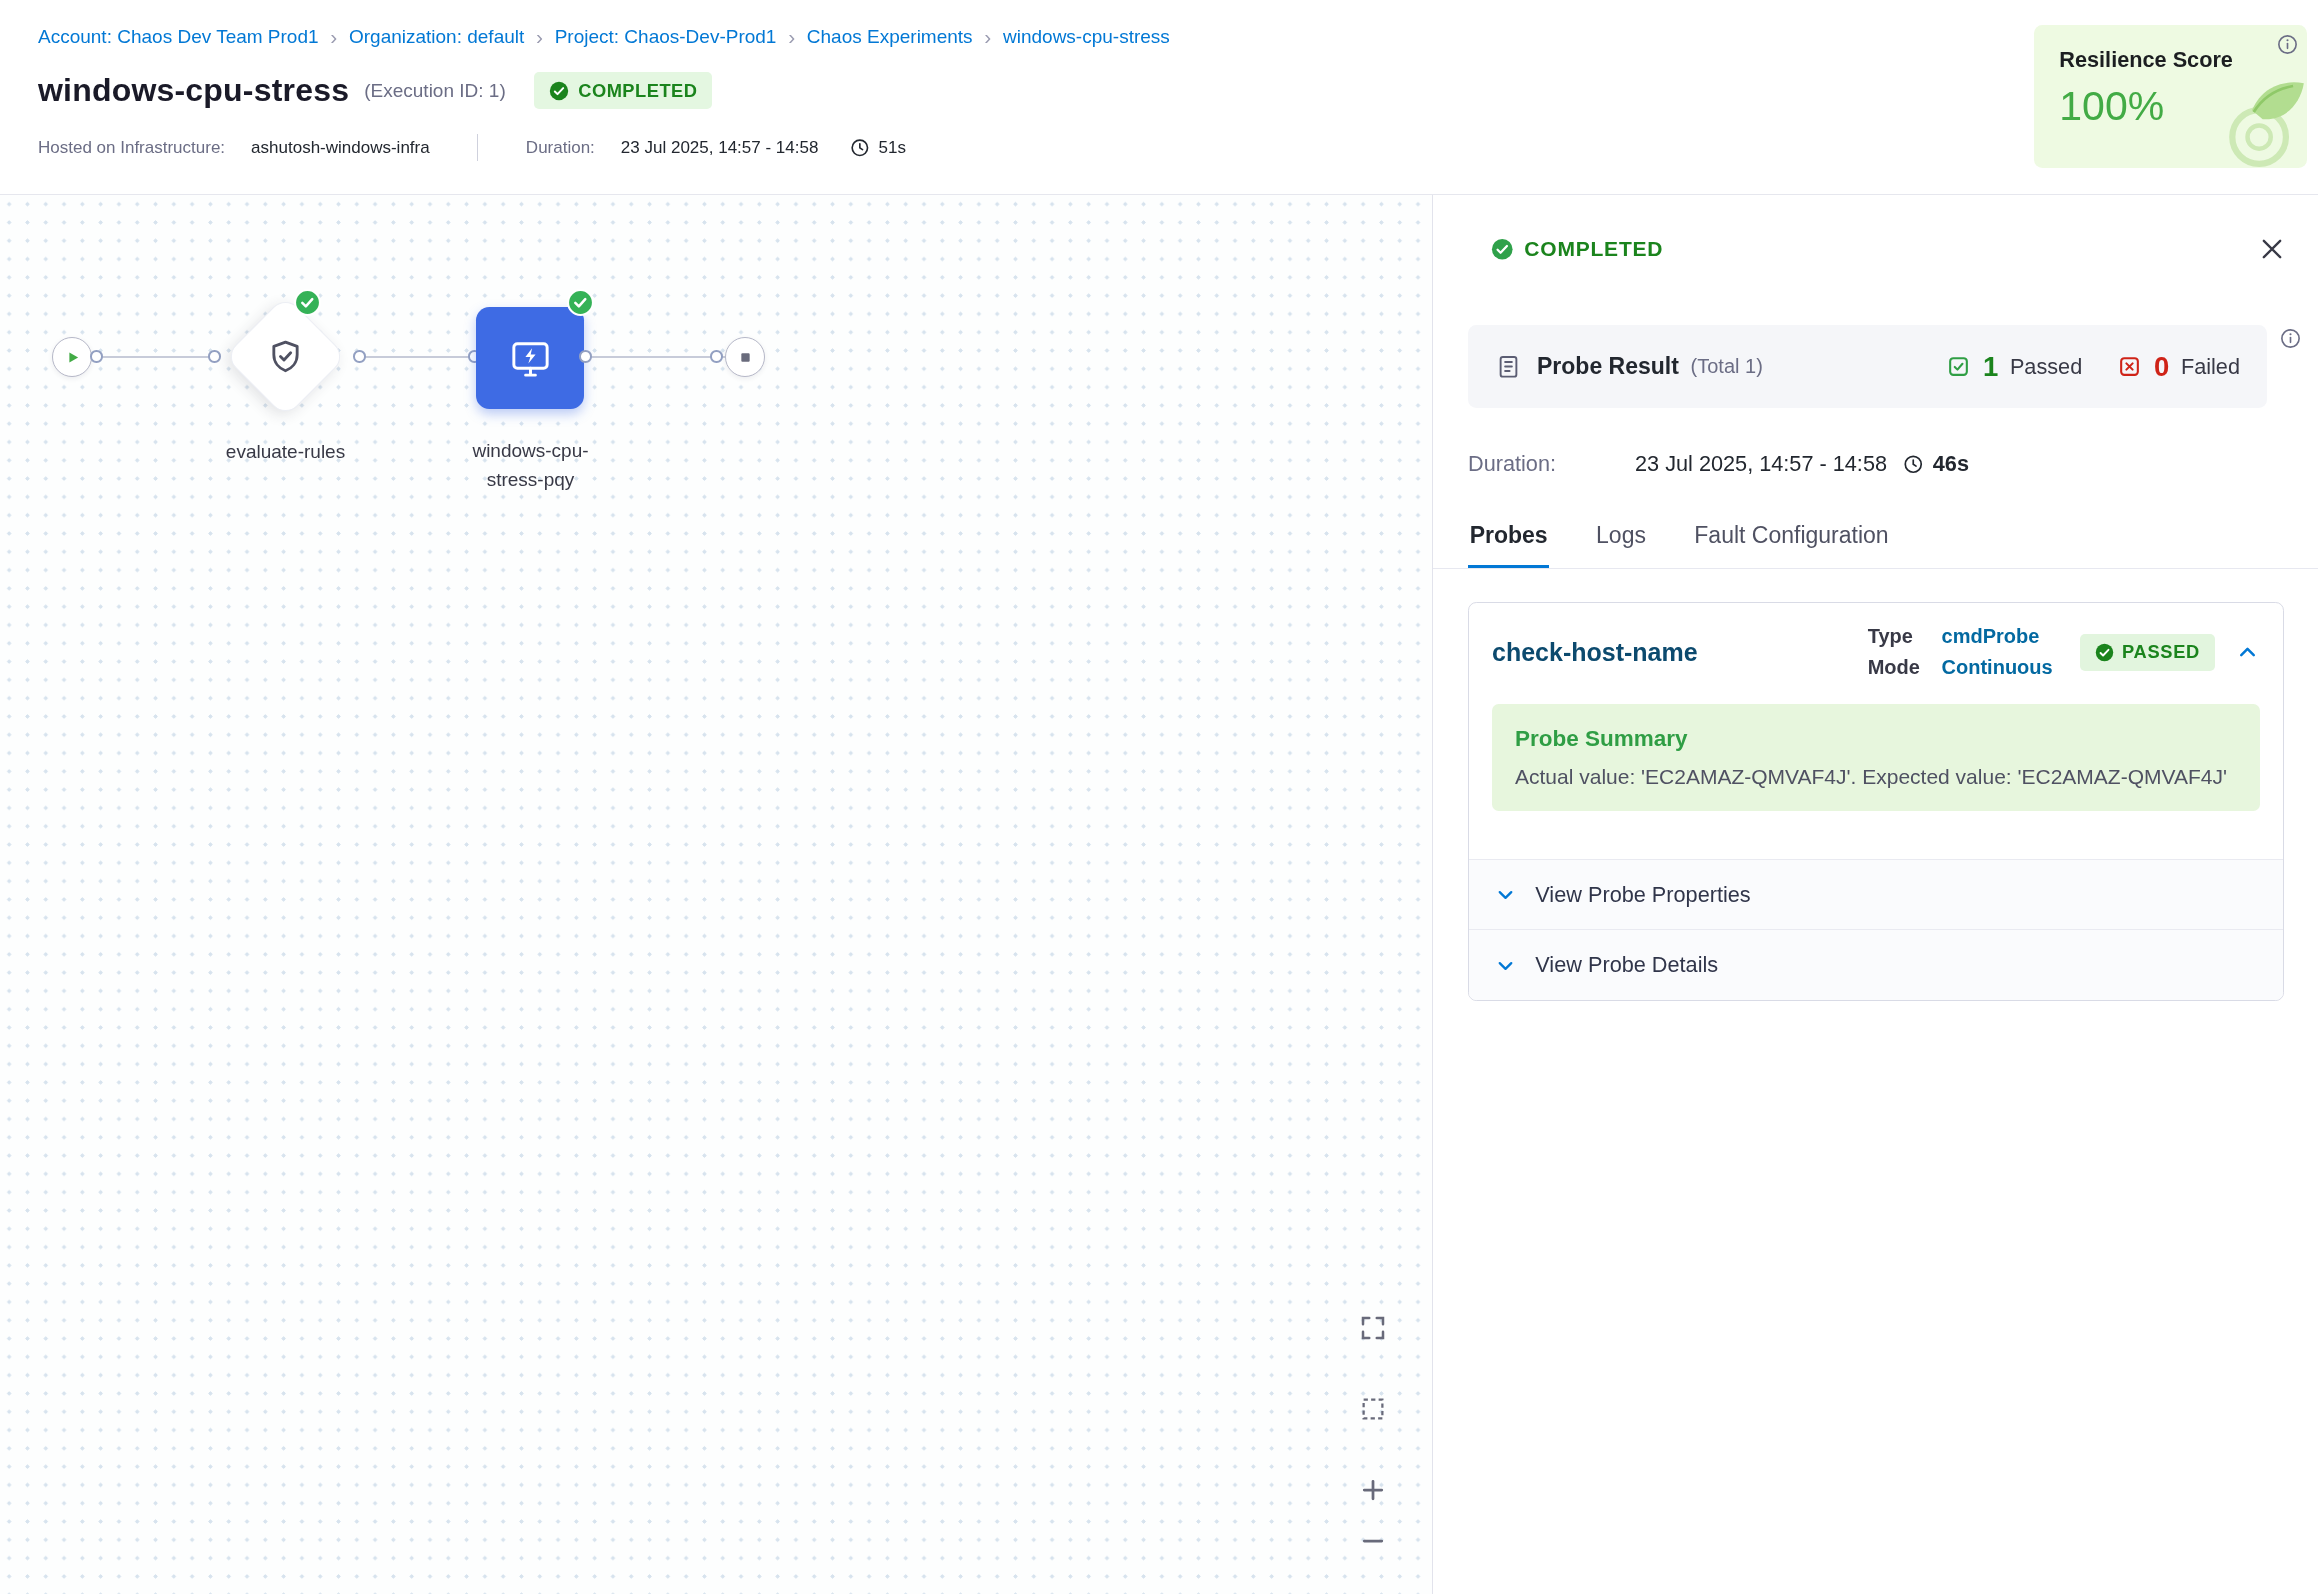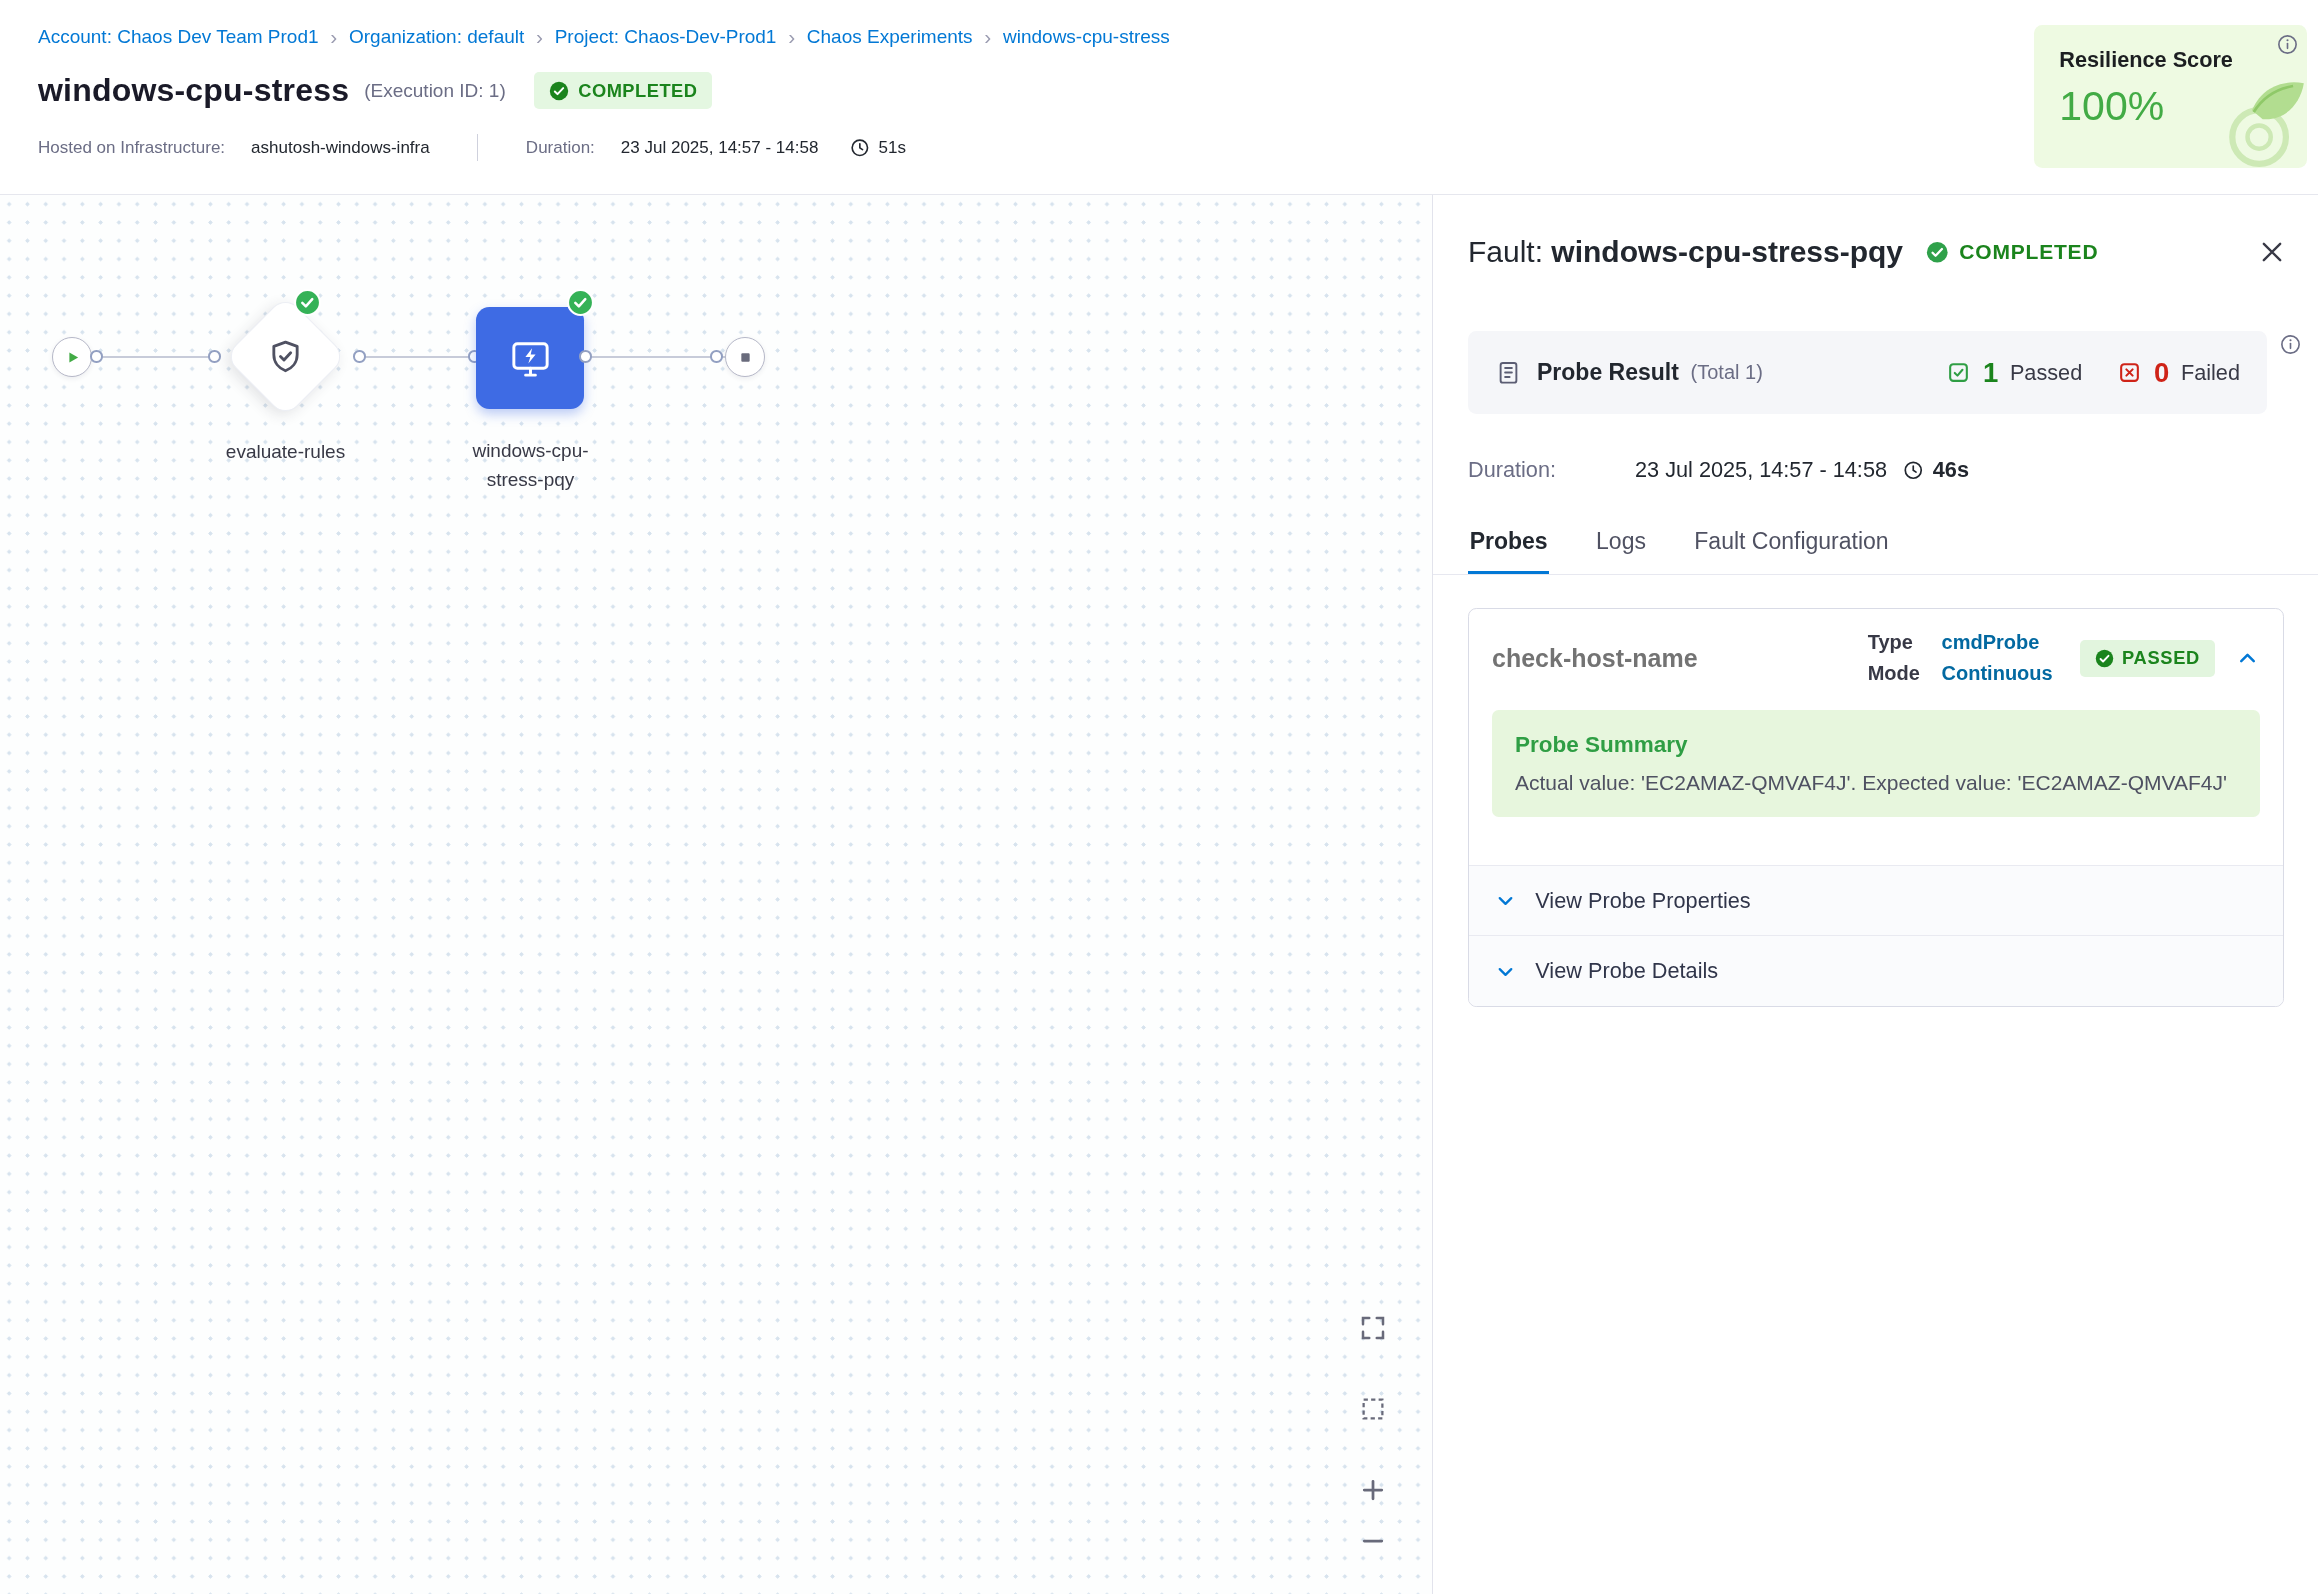--- a/index.html
+++ b/index.html
@@ -79,21 +79,21 @@
   .dur-label { color:#6b6d85; width:167px; }
   .dur-value { color:#22272f; }
   .dur-elapsed { display:flex; align-items:center; gap:8.3px; margin-left:15px; font-weight:700; color:#22272f; }
 
   .tabs { display:flex; gap:45px; margin-top:38px; padding:0 35px; border-bottom:0.8px solid #e7e8f0; }
   .tab { font-size:23px; color:#4f5162; padding:6.7px 1.7px 16.7px; border-bottom:3.3px solid transparent; cursor:pointer; }
   .tab.active { color:#22272f; font-weight:700; border-bottom-color:#0278d5; }
 
   .probe-card { margin:33px 35px 0 35px; border:0.8px solid #d9dbe6; border-radius:8.3px; background:#fff; overflow:hidden; }
   .pc-header { display:flex; align-items:center; padding:21.7px 23px 16.7px; }
-  .pc-name { font-size:25px; font-weight:600; color:#737373; flex:1; }
+  .pc-name { font-size:25px; font-weight:600; color:#0c4a6e; flex:1; }
   .pc-meta { display:grid; grid-template-columns:auto auto; column-gap:21.7px; row-gap:8.3px; font-size:20px; margin-right:27px; }
   .pc-meta-label { color:#383946; font-weight:600; }
   .pc-meta-value { color:#0369a1;font-weight:bold; }
   .pc-badge { display:inline-flex; align-items:center; gap:8.3px; background:#e2f5de; color:#1b841d; font-size:18.3px; font-weight:700; letter-spacing:0.7px; padding:7.5px 15px; border-radius:5px; margin-right:20px; }
   .pc-chevron { cursor:pointer; }
   .pc-summary { margin:8.3px 23px 48px; background:#e7f6dd; border-radius:6.7px; padding:21.7px 23px; }
   .pc-summary-title { font-size:22.5px; font-weight:600; color:#2f9e44; }
   .pc-summary-text { font-size:21px; color:#4f5162; margin-top:13.3px; }
   .pc-row { display:flex; align-items:center; gap:18.3px; padding:21.7px 25px; background:#fafbfd; border-top:0.8px solid #e9eaf1; font-size:21.7px; color:#30354a; cursor:pointer; }
 </style>
@@ -237,23 +237,20 @@
         <svg width="30" height="30" viewBox="0 0 24 24" fill="none" stroke="currentColor" stroke-width="2.2" stroke-linecap="round">
             <path d="M5 12h14"></path>
           </svg>
       </div>
     </div>
   </div>
 
   <div class="panel">
 
     <div class="panel-header">
-      <span class="fault-title">
-        <span class="fault-label">Fault:</span><span class="fault-name">windows-cpu-stress-pqy</span>
-      </span>
       <span class="panel-status">
         <svg width="22.5" height="22.5" viewBox="0 0 24 24">
             <circle cx="12" cy="12" r="11" fill="#2fa14a"></circle>
             <path d="M7 12.6l3.2 3.2L17 8.6" stroke="#fff" stroke-width="2.4" fill="none" stroke-linecap="round" stroke-linejoin="round"></path>
           </svg>
         <span>COMPLETED</span>
       </span>
       <span class="panel-close">
         <svg width="28" height="28" viewBox="0 0 24 24" fill="none" stroke="#383946" stroke-width="2" stroke-linecap="round">
             <path d="M5 5l14 14M19 5L5 19"></path>

